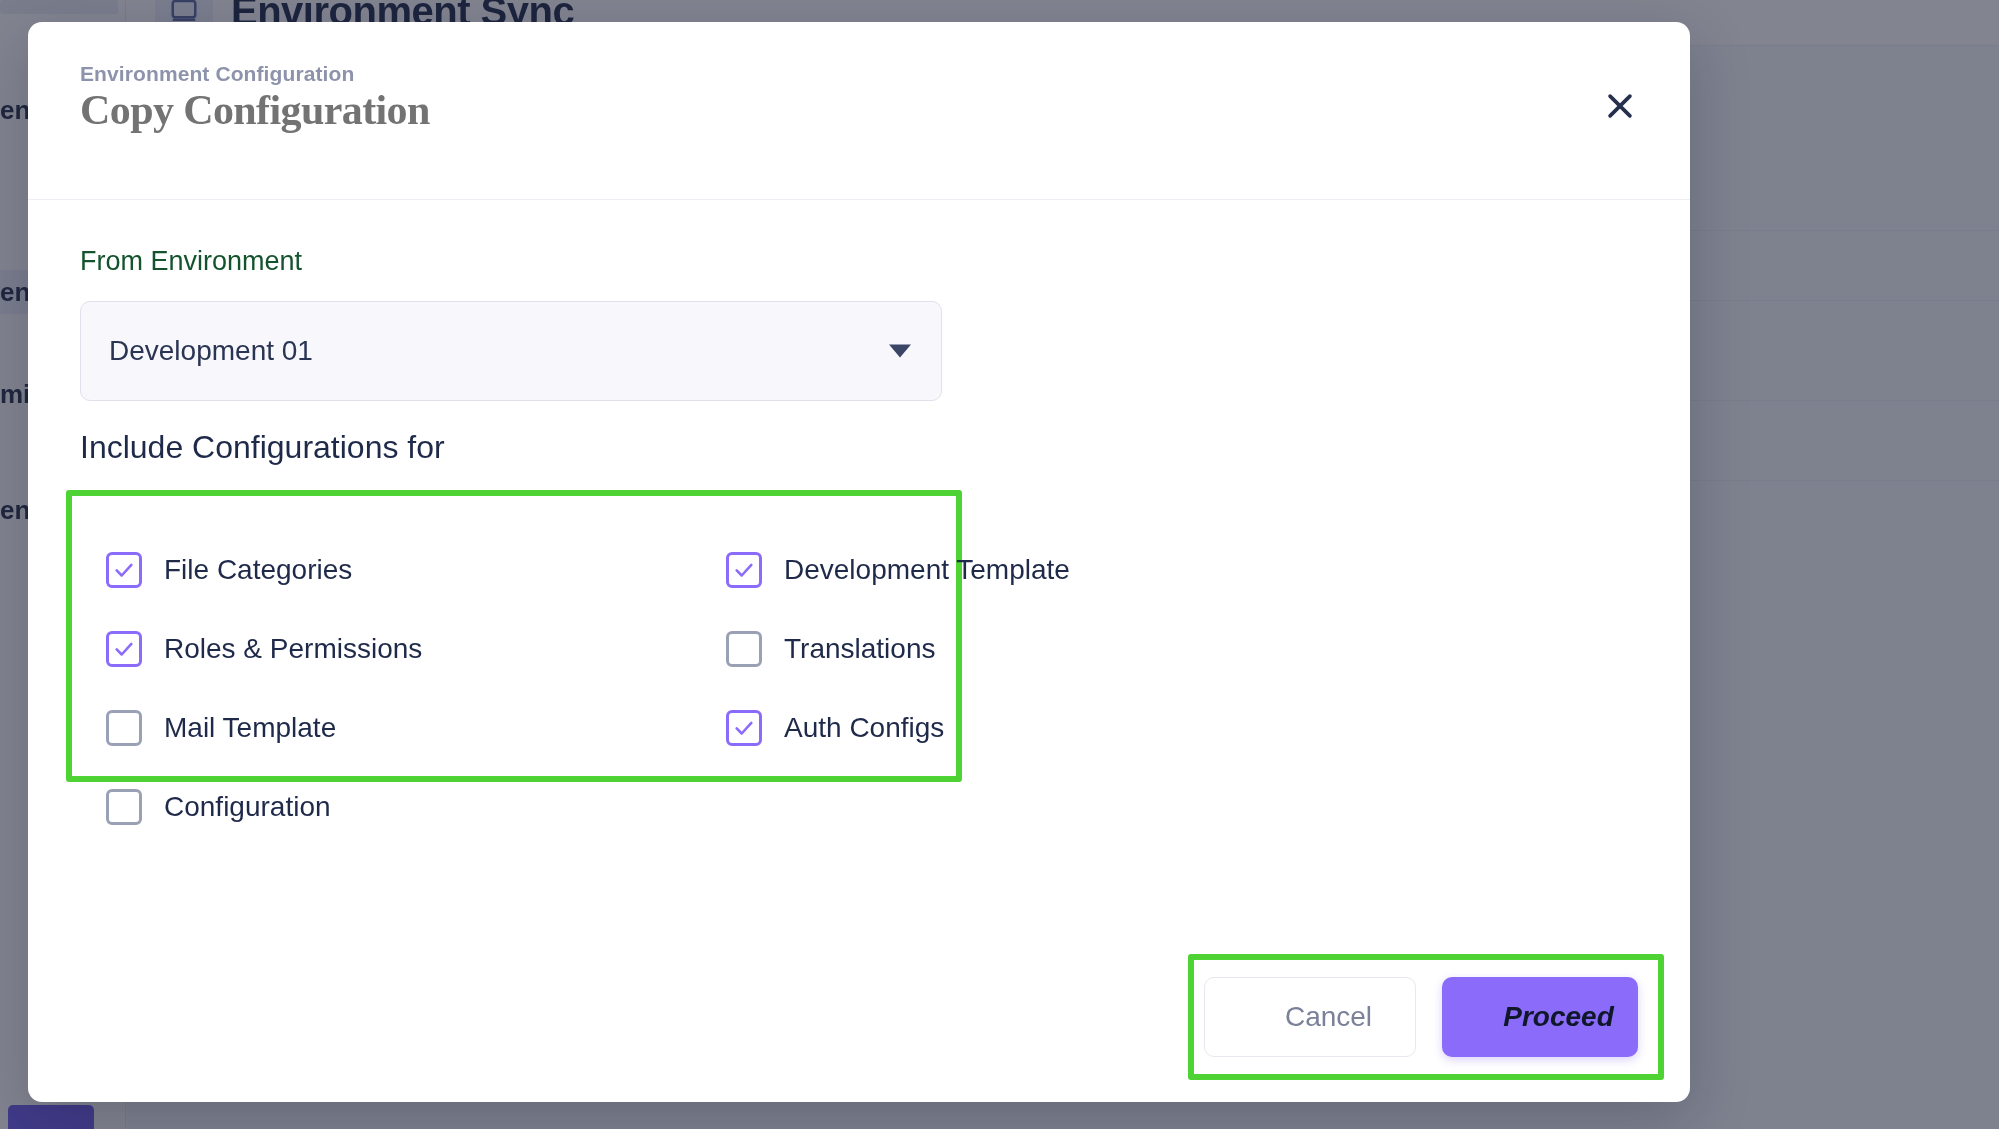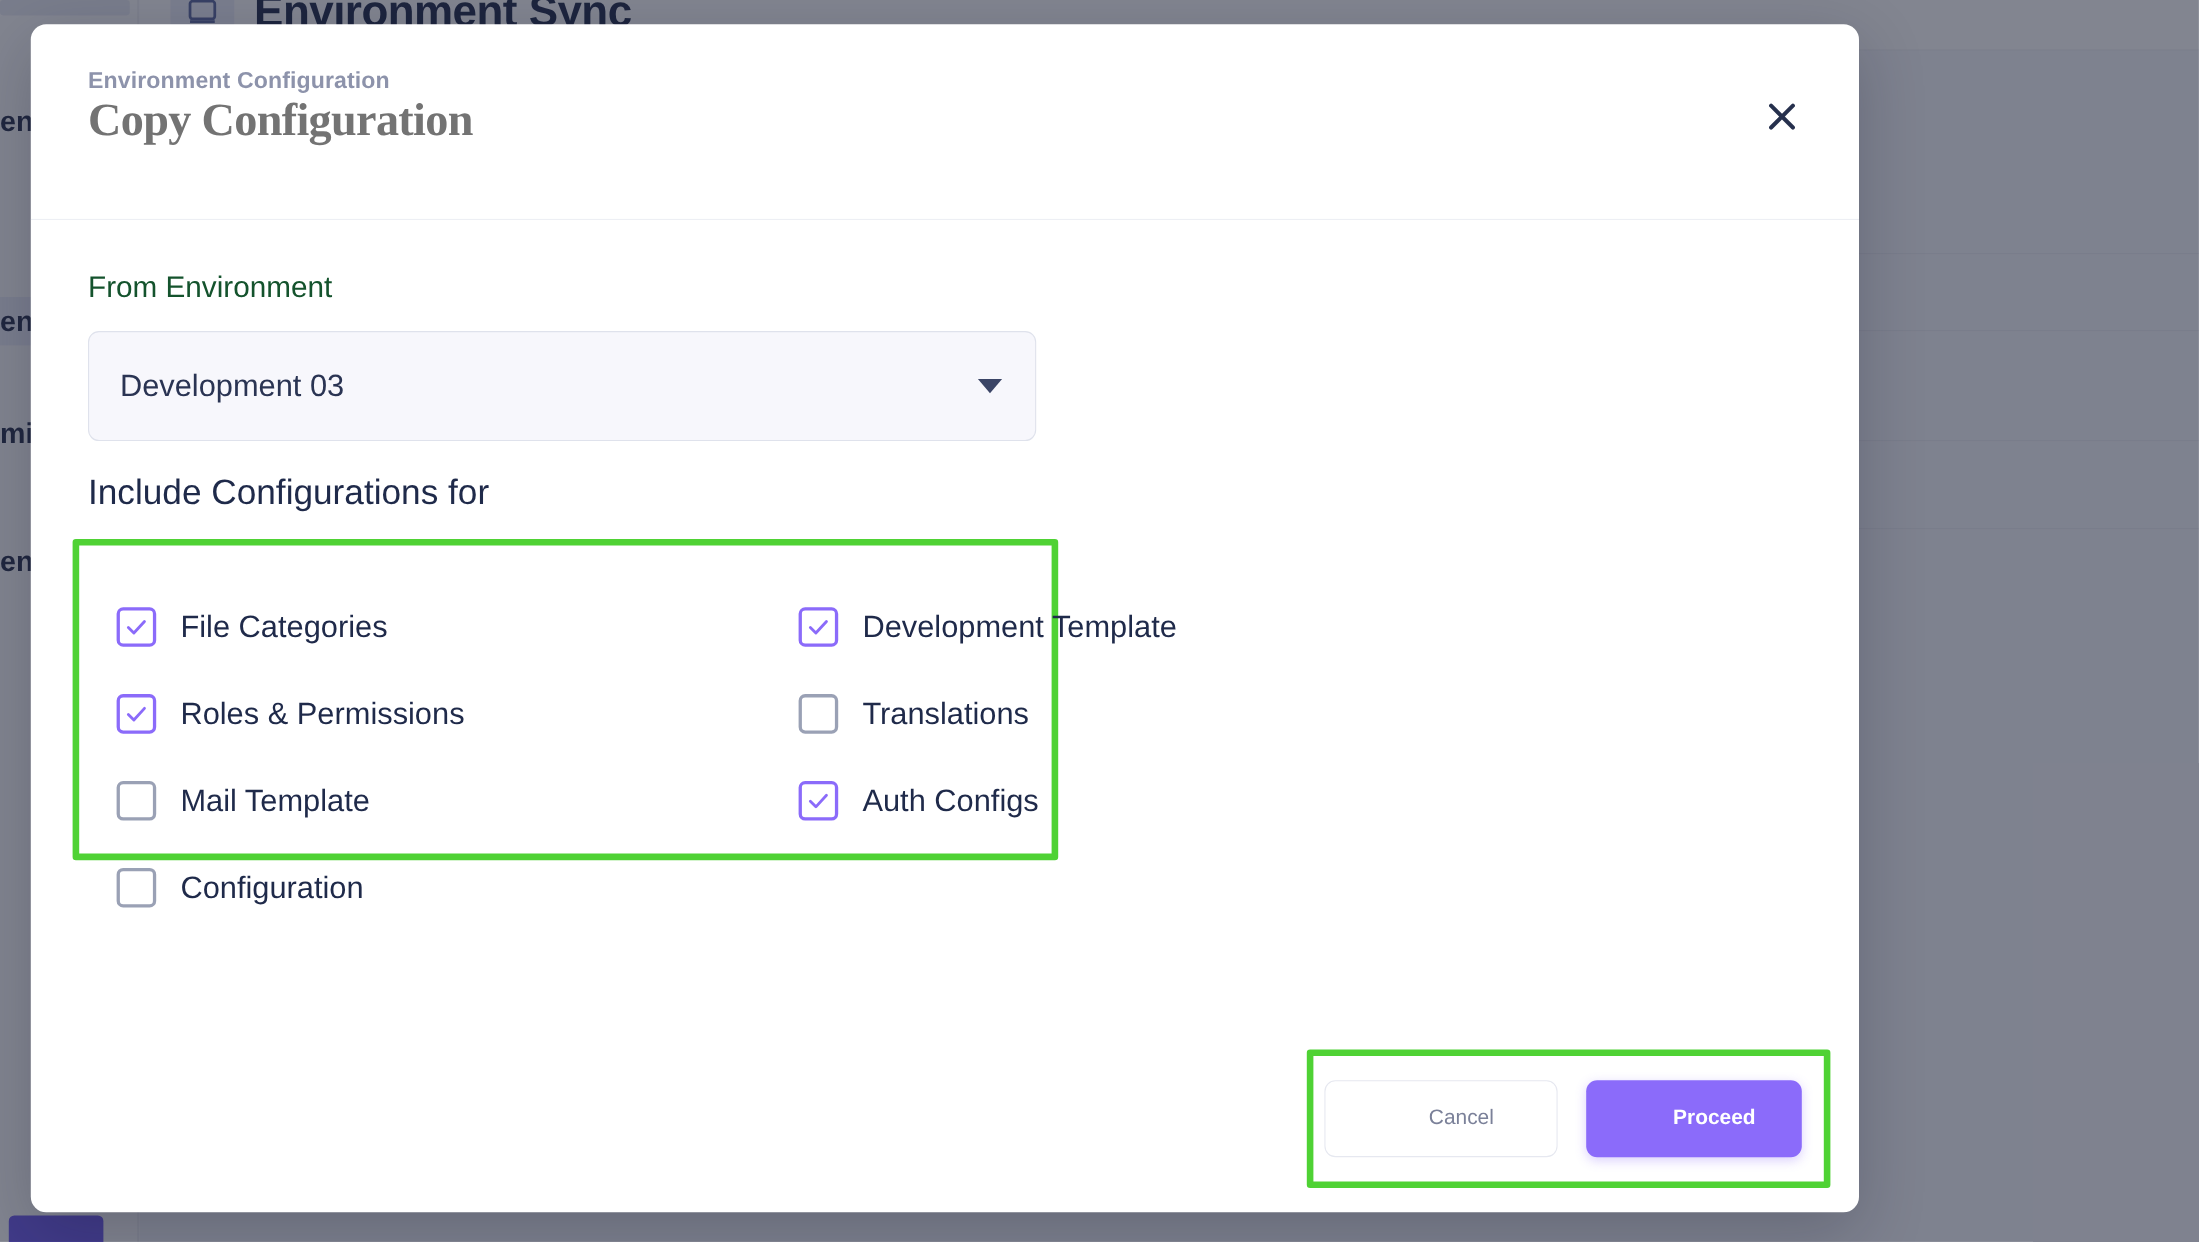--- a/index.html
+++ b/index.html
@@ -157,39 +157,40 @@
 
   .modal-footer {
     position: absolute;
     left: 0; right: 0; bottom: 0;
     height: 170px;
     display: flex; align-items: center; justify-content: flex-end;
     padding-right: 52px;
     gap: 26px;
   }
   .btn {
-    height: 70px; border-radius: 10px;
-    font-size: 19px; font-weight: 600;
+    height: 80px; border-radius: 10px;
+    font-size: 28px; font-weight: 600;
     display: flex; align-items: center; justify-content: center;
     cursor: pointer; border: none; white-space: nowrap;
     font-family: "Liberation Sans", sans-serif;
     padding-left: 37px;
   }
   .btn-cancel {
     width: 212px;
     background: #ffffff;
     border: 1px solid #e6e8f0;
     color: #7b8199;
     font-weight: 500;
   }
   .btn-proceed {
     width: 196px;
     background: #8b6bfa;
-    color: #ffffff;
+    color: #0f172a;
     box-shadow: 0 3px 10px rgba(139,107,250,0.30);
+    font-style: italic;
   }
 </style>
 </head>
 <body>
 
 <div class="bg-page">
 
   <div class="bg-content">
     <div class="bg-card"></div>
     <div class="bg-title-row">
@@ -239,21 +240,21 @@
         <line x1="19" y1="5" x2="5" y2="19"></line>
       </svg>
     </button>
   </div>
 
   <div class="modal-body">
 
     <div class="field-label">From Environment</div>
 
     <div class="select-box">
-      <span class="select-value">Development 03</span>
+      <span class="select-value">Development 01</span>
       <span class="select-arrow"></span>
     </div>
 
     <div class="section-title">Include Configurations for</div>
 
     <div style="position:relative;">
       <div class="annot" style="left:-14px; top:-10px; width:896px; height:292px;"></div>
 
       <div class="cb-grid">
 

